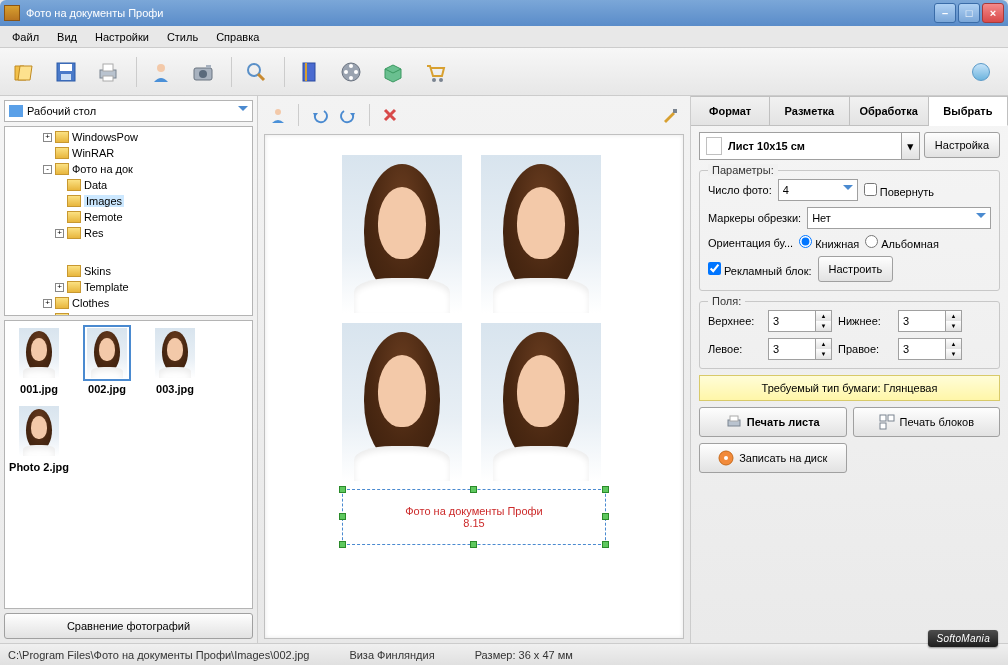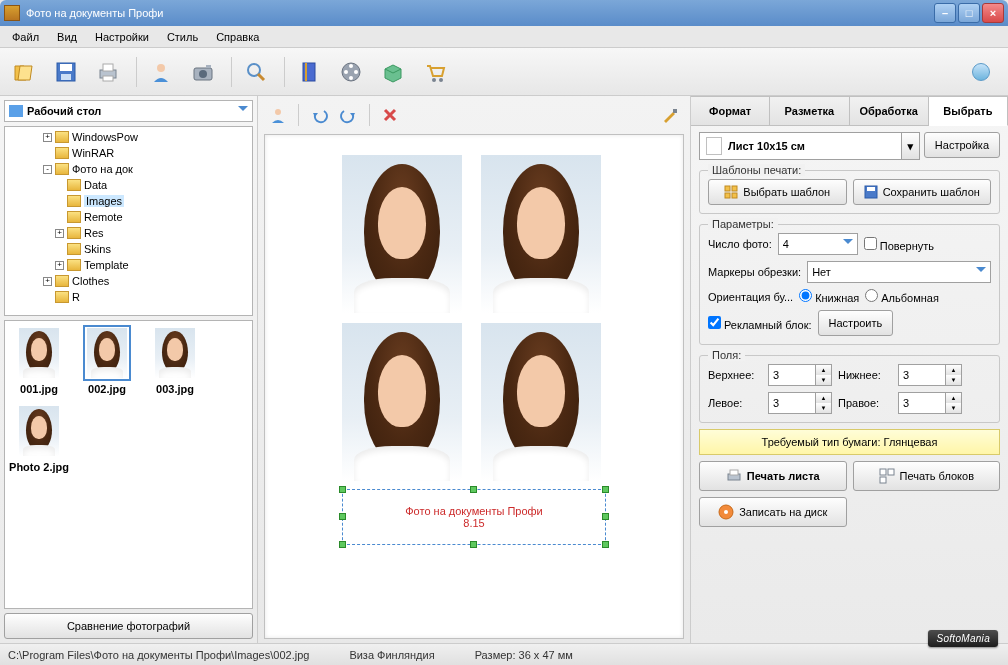--- a/index.html
+++ b/index.html
@@ -16,21 +16,21 @@
 .menu-item { padding: 3px 8px; cursor: pointer; }
 
 .toolbar { height: 48px; background: linear-gradient(#f7f7f7,#e7e7e7); border-bottom: 1px solid #ccc; display: flex; align-items: center; padding: 4px 6px; gap: 2px; }
 .tb-btn { width: 36px; height: 36px; border: 1px solid transparent; border-radius: 3px; display: flex; align-items: center; justify-content: center; cursor: pointer; margin-right: 4px; }
 .tb-sep { width: 1px; height: 30px; background: #ccc; margin: 0 4px; }
 .help-circle { width: 18px; height: 18px; border-radius: 50%; background: linear-gradient(#c6e3f9,#6db4dd); margin-left: auto; margin-right: 12px; border: 1px solid #5a9ac8; cursor: pointer; }
 
 .main { display: flex; height: 547px; }
 
 .left-panel { width: 258px; background: linear-gradient(#f5f5f5,#eaeaea); border-right: 1px solid #ccc; display: flex; flex-direction: column; padding: 4px; gap: 4px; }
-.path-select { height: 22px; background: #fff; border: 1px solid #b4b4b4; display: flex; align-items: center; padding: 0 4px; font-weight: bold; }
+.path-select { height: 22px; background: #fff; border: 1px solid #b4b4b4; display: flex; align-items: center; padding: 0 4px; }
 .path-select .folder-icon { width: 14px; height: 12px; background: #5aa0e8; margin-right: 4px; }
 .path-select-arrow { margin-left: auto; width: 0; height: 0; border: 5px solid transparent; border-top-color: #4a8ad0; }
 
 .tree { flex: 0 0 190px; background: #fff; border: 1px solid #b4b4b4; overflow: auto; padding: 2px; }
 .tree-row { display: flex; align-items: center; height: 16px; white-space: nowrap; cursor: pointer; }
 .tree-expander { width: 9px; height: 9px; border: 1px solid #888; background: #fff; display: flex; align-items: center; justify-content: center; font-size: 8px; line-height: 1; margin-right: 3px; flex-shrink: 0; }
 .tree-expander.empty { border: none; }
 .tree-folder { width: 14px; height: 12px; background: linear-gradient(#fbe182,#e8b63d); border: 1px solid #c89830; margin-right: 3px; flex-shrink: 0; }
 .tree-label.sel { background: #cce8ff; padding: 0 2px; }
 
@@ -224,21 +224,21 @@
         <div class="tree-row" style="padding-left: 48px;">
           <div class="tree-expander empty"></div>
           <div class="tree-folder"></div>
           <span class="tree-label">Remote</span>
         </div>
         <div class="tree-row" style="padding-left: 48px;">
           <div class="tree-expander">+</div>
           <div class="tree-folder"></div>
           <span class="tree-label">Res</span>
         </div>
-        <div class="tree-row" style="padding-left: 48px;">
+        <div class="tree-row" style="padding-left: 48px; margin-top: 22px;">
           <div class="tree-expander empty"></div>
           <div class="tree-folder"></div>
           <span class="tree-label">Skins</span>
         </div>
         <div class="tree-row" style="padding-left: 48px;">
           <div class="tree-expander">+</div>
           <div class="tree-folder"></div>
           <span class="tree-label">Template</span>
         </div>
         <div class="tree-row" style="padding-left: 36px;">
@@ -402,41 +402,20 @@
         <div class="sheet-select">
           <div class="doc-icon"></div>
           <span>Лист 10x15 см</span>
           <div class="dd-box">▾</div>
         </div>
         <div class="btn">
             <span>Настройка</span>
           </div>
       </div>
 
-      <div class="fieldset">
-        <div class="fieldset-title">Шаблоны печати:</div>
-        <div class="row">
-          <div class="btn" style="flex:1">
-            <svg width="14" height="14">
-                <rect x="1" y="1" width="5" height="5" fill="#f2c04a" stroke="#c08a20"></rect>
-                <rect x="8" y="1" width="5" height="5" fill="#f2c04a" stroke="#c08a20"></rect>
-                <rect x="1" y="8" width="5" height="5" fill="#f2c04a" stroke="#c08a20"></rect>
-                <rect x="8" y="8" width="5" height="5" fill="#f2c04a" stroke="#c08a20"></rect>
-              </svg>
-            <span>Выбрать шаблон</span>
-          </div>
-          <div class="btn" style="flex:1">
-            <svg width="14" height="14">
-                <rect x="1" y="1" width="12" height="12" fill="#4a7ac9" stroke="#2a5aa8"></rect>
-                <rect x="3" y="2" width="8" height="4" fill="#fff"></rect>
-              </svg>
-            <span>Сохранить шаблон</span>
-          </div>
-        </div>
-      </div>
 
       <div class="fieldset">
         <div class="fieldset-title">Параметры:</div>
         <div class="row">
           <label>Число фото:</label>
           <div class="select-ctrl" style="flex:0 0 80px">
               <span>4</span>
               <div class="dd-arrow"></div>
             </div>
           <label><input type="checkbox" style=""><span>Повернуть</span></label>

